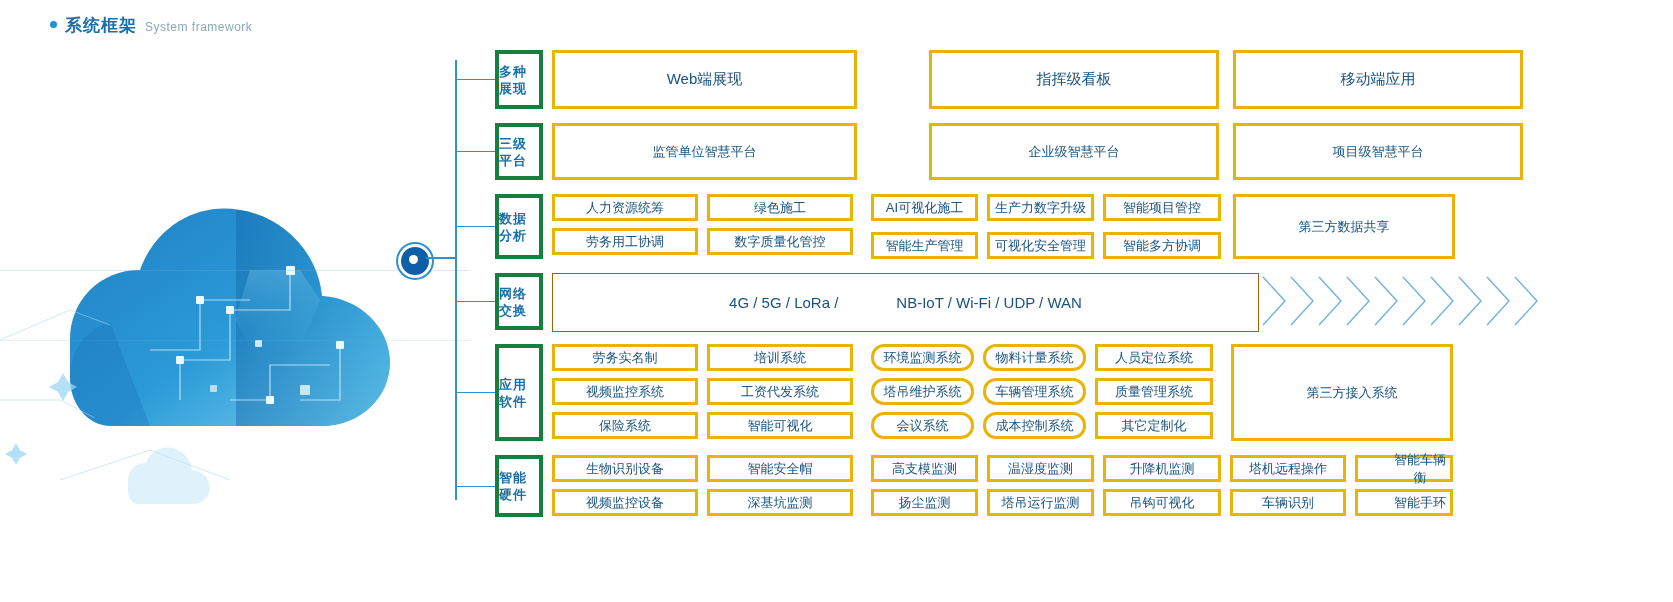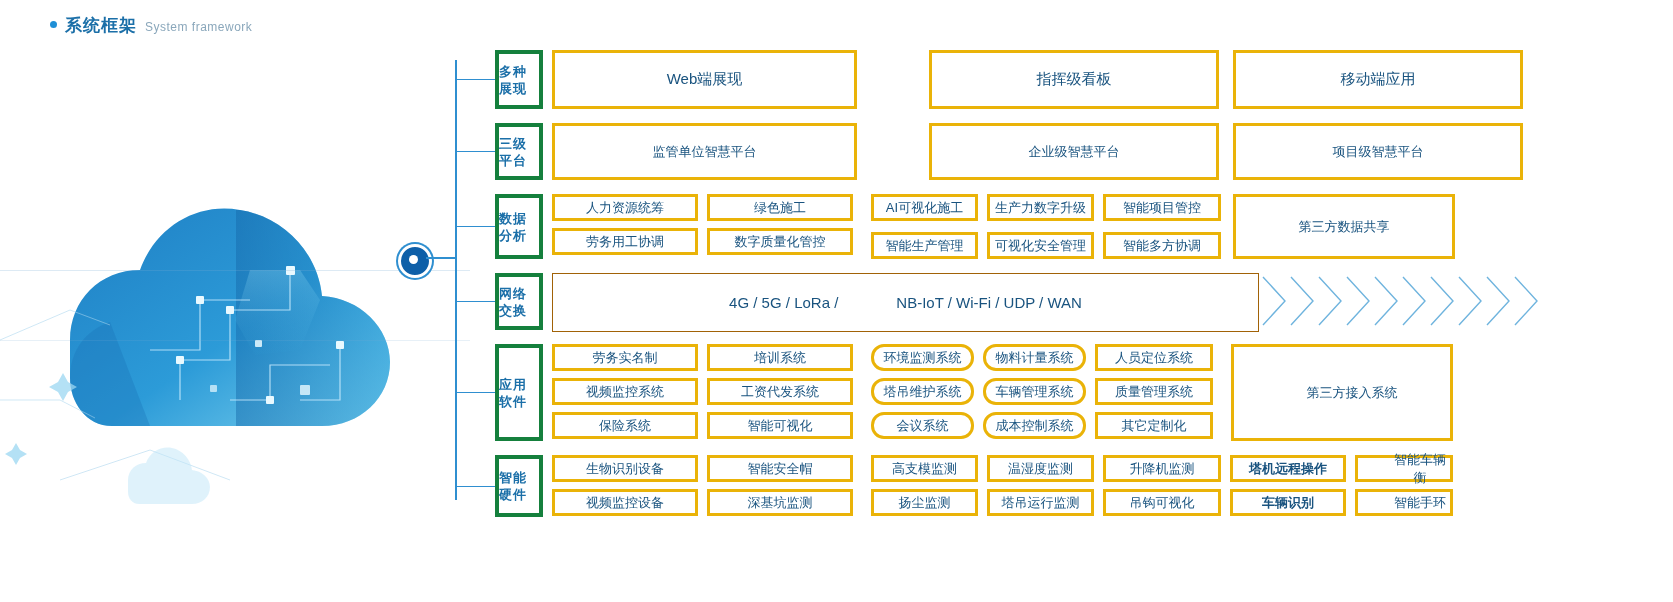--- a/index.html
+++ b/index.html
@@ -122,21 +122,21 @@
   #row5 .third{width:222px;height:97px;margin-left:9px;padding-left:20px;}
 
   
   #row6{left:495px;top:455px;height:62px;}
   #row6 .rowlabel{height:62px;}
   #row6 .content{display:flex;margin-left:9px;gap:9px;}
   #row6 .cell{height:27px;}
   #row6 .w1{width:146px;}
   #row6 .w3{width:107px;}
   #row6 .w5{width:118px;}
-  #row6 .w6{width:116px;font-weight:bold;}
+  #row6 .w6{width:116px;}
   #row6 .w7{width:98px;padding-left:32px;}
 </style>
 </head>
 <body>
 
 <div id="header">
   <span class="dot"></span>
   <span class="title-cn">系统框架</span>
   <span class="title-en">System framework</span>
 </div>

